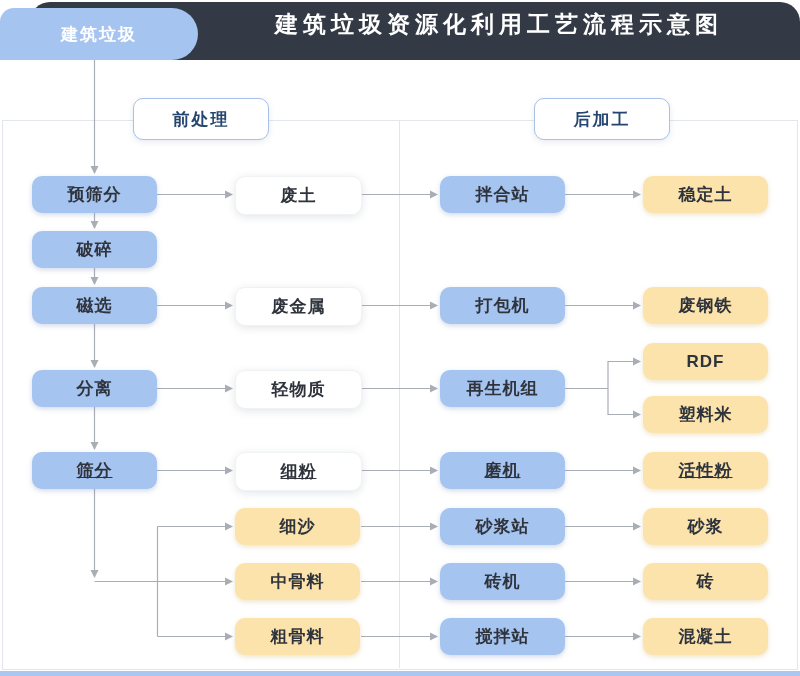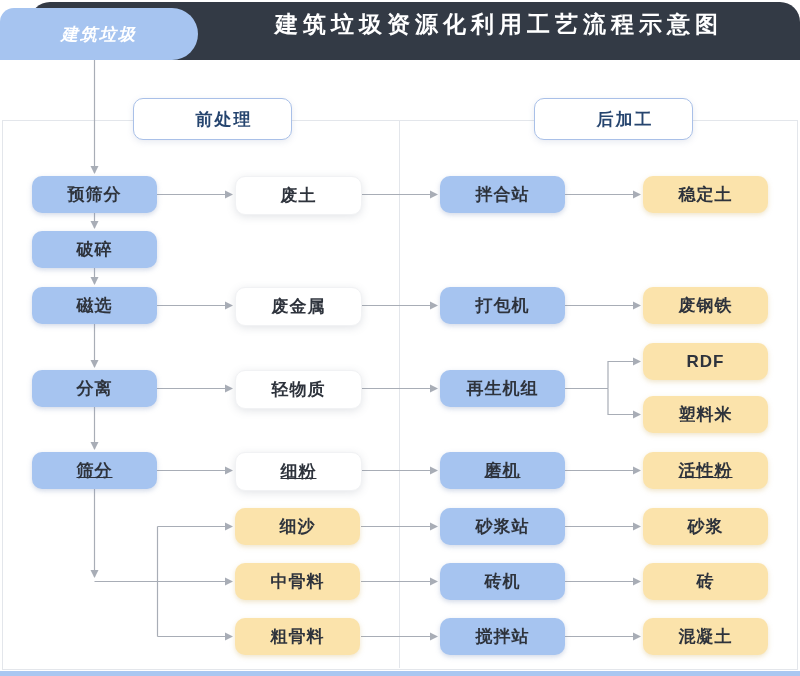--- a/index.html
+++ b/index.html
@@ -22,21 +22,20 @@
     font-size:23px;font-weight:bold;letter-spacing:5px;
     z-index:5;white-space:nowrap;
   }
   .source-tab{
     position:absolute;left:0;top:8px;width:198px;height:52px;
     background:var(--tab-fill);
     border-radius:14px 26px 26px 0;
     display:flex;align-items:center;justify-content:center;
     color:#ffffff;font-size:17px;font-weight:bold;letter-spacing:2px;
     z-index:6;
-    font-style:italic;
   }
   
   .flow-frame{
     position:absolute;left:2px;top:120px;width:794px;height:548px;
     border:1px solid var(--frame-border);
     background:#ffffff;z-index:0;
   }
   .frame-divider{
     position:absolute;left:399px;top:120px;width:1px;height:548px;
     background:var(--frame-border);z-index:0;
@@ -46,21 +45,20 @@
     background:var(--bottom-bar);z-index:4;
   }
   
   .section-head{
     position:absolute;width:134px;height:40px;top:98px;
     background:#ffffff;border:1px solid #a9c0e8;border-radius:10px;
     box-shadow:0 2px 6px rgba(120,140,180,.18);
     display:flex;align-items:center;justify-content:center;
     color:var(--section-text);font-size:17px;font-weight:bold;letter-spacing:2px;
     z-index:3;
-    padding-left:23px;
   }
   .section-pre{left:133px;}
   .section-post{left:534px;}
   
   .node{
     position:absolute;width:125px;height:37px;border-radius:10px;
     display:flex;align-items:center;justify-content:center;
     font-size:17px;font-weight:600;letter-spacing:1px;
     color:var(--node-text);z-index:2;white-space:nowrap;
   }

